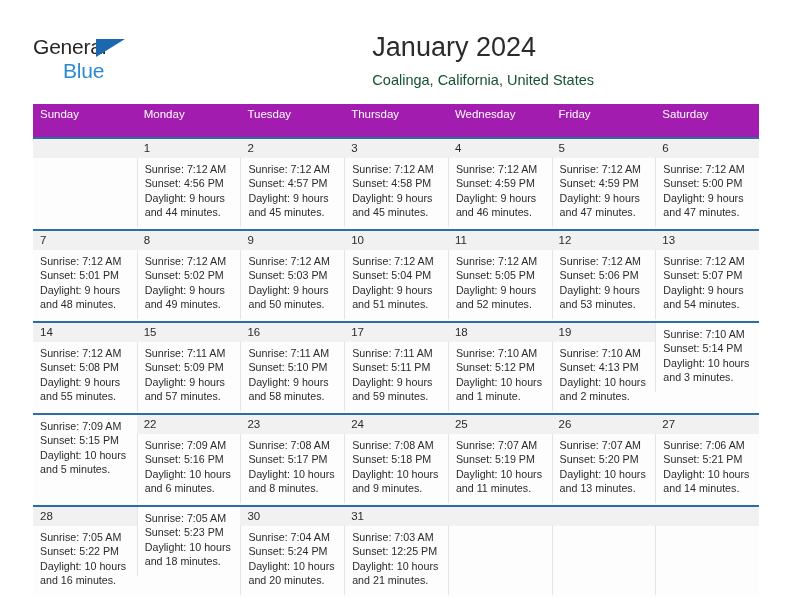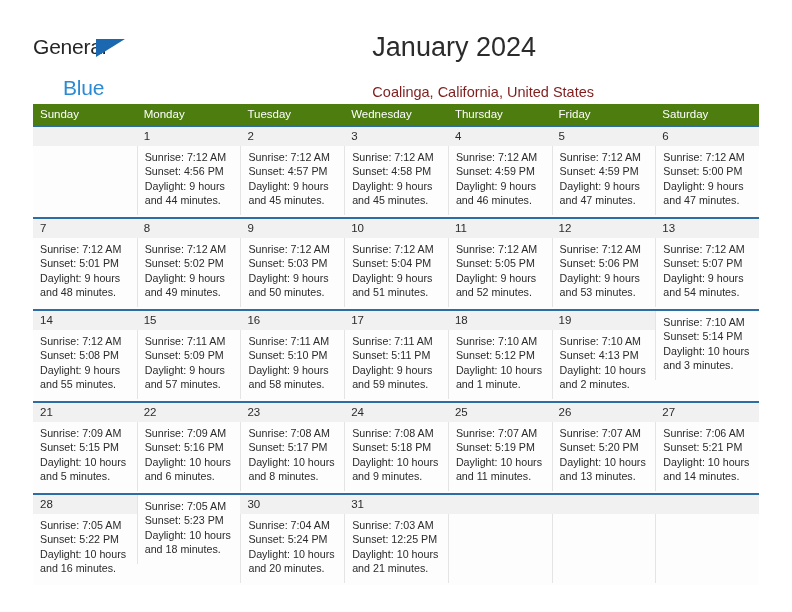--- a/index.html
+++ b/index.html
@@ -55,55 +55,55 @@
     height: 0;
     border-left: 29px solid #1b68b0;
     border-bottom: 18px solid transparent;
   }
   .logo-row2 {
     display: block;
     font-size: 21px;
     color: #2a8bd4;
     letter-spacing: -0.2px;
     margin-left: 30px;
-    margin-top: 18px;
+    margin-top: 1px;
   }
 
   .title-wrap {
     position: absolute;
     right: 34px;
     top: 30px;
     text-align: left;
   }
   .month-title {
     font-size: 27px;
     color: #2b2b2b;
     line-height: 34px;
     white-space: nowrap;
   }
   .location {
     font-size: 14.5px;
-    color: #7f1d1d;
+    color: #14532d;
     line-height: 20px;
-    margin-top: 18px;
+    margin-top: 6px;
     white-space: nowrap;
   }
 
   
   .calendar {
     position: absolute;
     left: 33px;
     top: 104px;
     width: 726px;
   }
 
   .weekday-row {
     display: flex;
-    background: #4d7c0f;
-    height: 21px;
+    background: #a21caf;
+    height: 33px;
   }
   .weekday {
     flex: 1 1 0;
     box-sizing: border-box;
     color: #ffffff;
     font-size: 11.5px;
     line-height: 21px;
     padding-left: 7px;
     white-space: nowrap;
     overflow: hidden;
@@ -172,22 +172,22 @@
     </div>
 
   </div>
 
   <div class="calendar">
 
     <div class="weekday-row">
       <div class="weekday">Sunday</div>
       <div class="weekday">Monday</div>
       <div class="weekday">Tuesday</div>
+      <div class="weekday">Thursday</div>
       <div class="weekday">Wednesday</div>
-      <div class="weekday">Thursday</div>
       <div class="weekday">Friday</div>
       <div class="weekday">Saturday</div>
     </div>
 
     <div class="week">
       <div class="day empty">
         <div class="daynum"></div>
         <div class="daybody">
           <div class="line"></div>
           <div class="line"></div>
@@ -377,21 +377,20 @@
           <div class="line">Sunrise: 7:10 AM</div>
           <div class="line">Sunset: 5:14 PM</div>
           <div class="line">Daylight: 10 hours</div>
           <div class="line">and 3 minutes.</div>
         </div>
       </div>
     </div>
 
     <div class="week">
       <div class="day">
-        <div class="daynum">21</div>
         <div class="daybody">
           <div class="line">Sunrise: 7:09 AM</div>
           <div class="line">Sunset: 5:15 PM</div>
           <div class="line">Daylight: 10 hours</div>
           <div class="line">and 5 minutes.</div>
         </div>
       </div>
       <div class="day">
         <div class="daynum">22</div>
         <div class="daybody">

